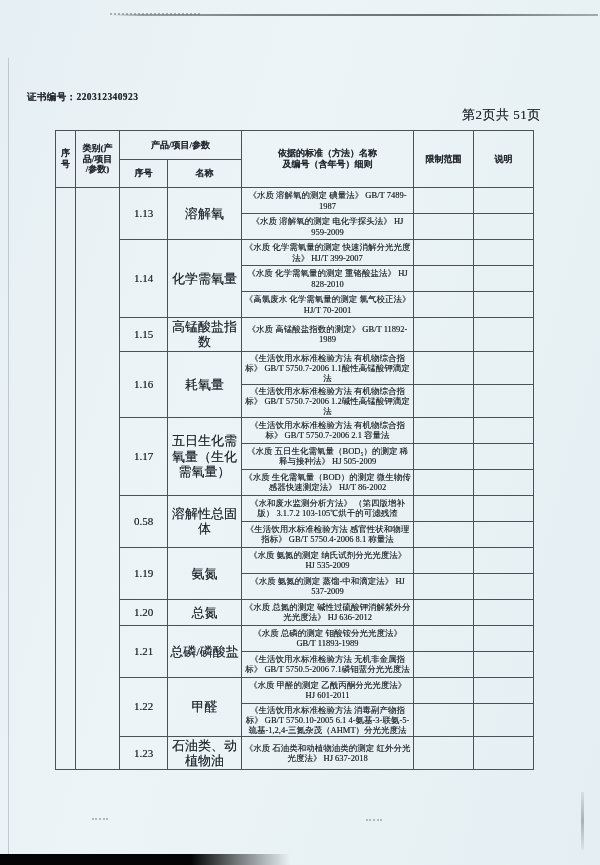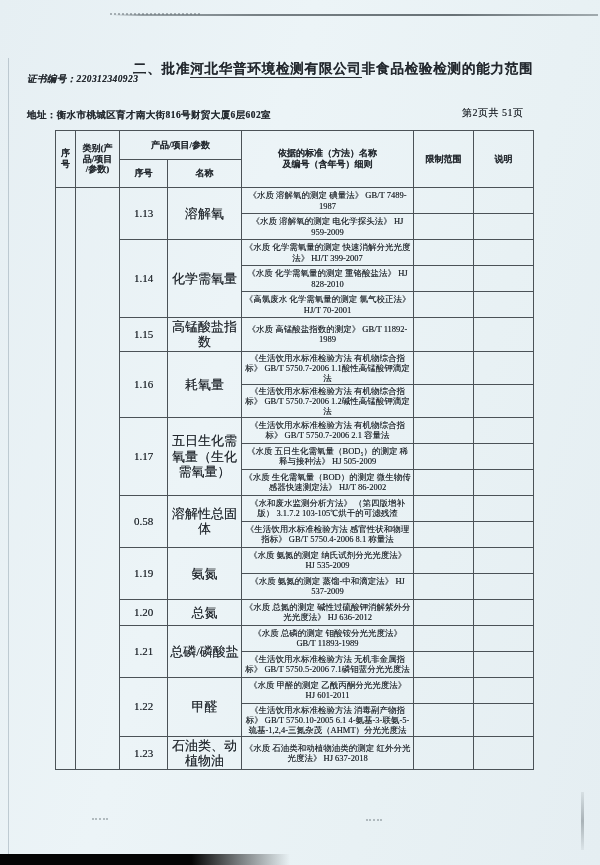--- a/index.html
+++ b/index.html
@@ -41,24 +41,24 @@
   .artifact-speck-1{position:absolute;left:92px;top:818px;width:16px;border-top:2px dotted rgba(130,140,145,.55);}
   .artifact-speck-2{position:absolute;left:366px;top:819px;width:16px;border-top:2px dotted rgba(130,140,145,.55);}
 
   
   .title{
     position:absolute;left:133px;top:60px;
     font-size:13.5px;font-weight:700;letter-spacing:.8px;white-space:nowrap;
   }
   .title .company{border-bottom:1.5px solid #2a3035;padding-bottom:1px;}
   .meta-line{position:absolute;left:27px;font-size:9.5px;font-weight:700;letter-spacing:.4px;white-space:nowrap;}
-  .cert-line{top:73px;font-style:italic;}
+  .cert-line{top:91px;}
   .addr-line{top:109px;}
   .page-info{
-    position:absolute;left:462px;top:106px;font-size:10px;letter-spacing:.5px;white-space:nowrap;
+    position:absolute;left:462px;top:106px;font-size:13px;letter-spacing:.5px;white-space:nowrap;
   }
 
   
   table.cap{
     position:absolute;left:55px;top:130px;
     width:478px;border-collapse:collapse;table-layout:fixed;
     font-size:8.5px;line-height:1.18;
   }
   table.cap td,table.cap th{
     border:1px solid #4b5257;
@@ -77,25 +77,23 @@
 </style>
 </head>
 <body>
 
 <div class="page">
 
   <div class="artifact-topline"></div>
   <div class="artifact-topline-dashes"></div>
   <div class="artifact-left-line"></div>
 
-  <div class="title ink"><span>二、批准</span><span class="company">河北华普环境检测有限公司</span><span>非食品检验检测的能力范围</span></div>
 
   <div class="meta-line cert-line ink"><span>证书编号：</span><span>220312340923</span></div>
 
-  <div class="meta-line addr-line ink"><span>地址：</span><span>衡水市桃城区育才南大街816号财贸大厦6层602室</span></div>
 
   <div class="page-info ink">第2页共 51页</div>
 
   <table class="cap ink">
     <colgroup>
       <col style="width:20px">
         <col style="width:44px">
         <col style="width:48px">
         <col style="width:74px">
         <col style="width:172px">

